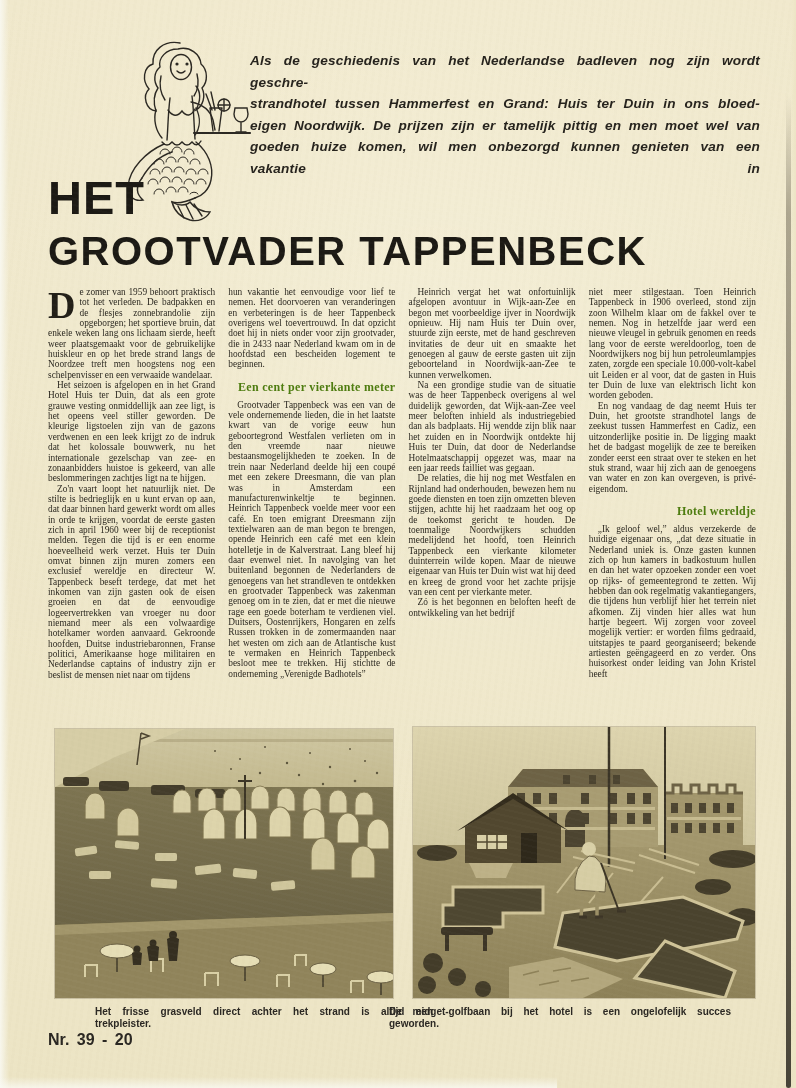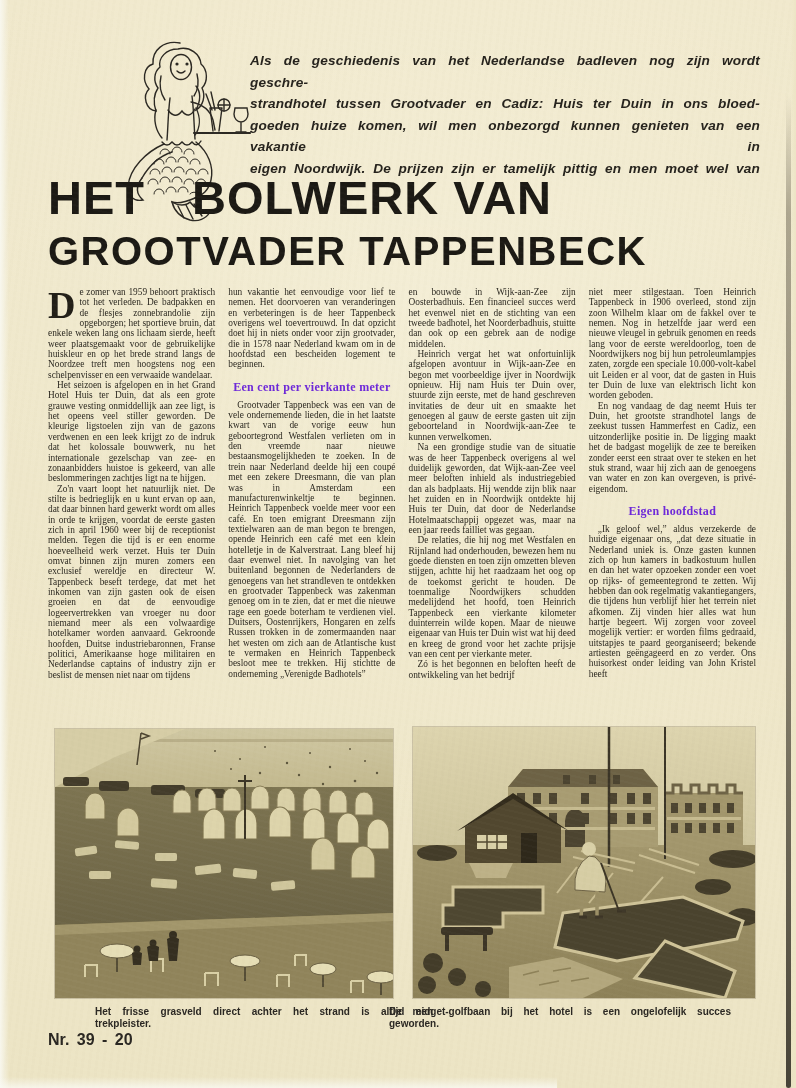--- a/index.html
+++ b/index.html
@@ -60,21 +60,21 @@
   }
   .col{flex:1 1 0;min-width:0;font-size:9.35px;line-height:10.35px;text-align:justify;}
   .col p{margin:0;text-indent:9px;}
   .col p.cont,.col p.first{text-indent:0;}
   .dropcap{
     float:left;font-weight:bold;font-size:38px;line-height:33px;
     padding:2px 4px 0 0;color:#211e17;
   }
   .subhead{
     font-weight:bold;font-size:12px;line-height:13px;letter-spacing:.3px;
-    margin:11px 0 6px;text-align:center;color:#6d28d9;
+    margin:11px 0 6px;text-align:right;color:#4d7c0f;
   }
 
   
   .photo{position:absolute;box-shadow:0 0 0 1px rgba(90,80,55,.25);}
   .photo-left{left:55px;top:729px;width:338px;height:269px;}
   .photo-right{left:413px;top:727px;width:342px;height:271px;}
   .photo svg{display:block;width:100%;height:100%;}
 
   .caption{
     position:absolute;font-family:"Liberation Sans",sans-serif;font-weight:bold;
@@ -136,56 +136,54 @@
       <path d="M56,158 a5,5 0 0 1 10,0 M68,156 a5,5 0 0 1 10,0 M80,156 a5,5 0 0 1 10,0 M92,158 a5,5 0 0 1 8,0"></path>
     </g>
 
     <path d="M74,166 C76,174 82,181 92,184 C100,186 108,183 112,176 C104,176 96,172 92,166 C88,170 80,170 74,166 z"></path>
     <path d="M80,170 L86,182 M88,169 L95,183 M96,168 L104,180"></path>
   </svg>
 </div>
 
 <div class="intro">
   <div class="iline">Als de geschiedenis van het Nederlandse badleven nog zijn wordt geschre-</div>
-  <div class="iline">strandhotel tussen Grootvader en Cadiz: Huis ter Duin in ons bloed-</div>
+  <div class="iline">strandhotel tussen Hammerfest en Grand: Huis ter Duin in ons bloed-</div>
+  <div class="iline">eigen Noordwijk. De prijzen zijn er tamelijk pittig en men moet wel van</div>
   <div class="iline">goeden huize komen, wil men onbezorgd kunnen genieten van een vakantie in</div>
-  <div class="iline">eigen Noordwijk. De prijzen zijn er tamelijk pittig en men moet wel van</div>
 </div>
 
 <div class="headline">
   <div class="hl-row1">
     <span>HET</span>
     <span class="hl-sp"></span>
-    <span>BOLWERK VAN</span>
   </div>
   <div class="hl-row2">GROOTVADER TAPPENBECK</div>
 </div>
 
 <div class="article">
   <div class="col">
     <p class="first"><span class="dropcap">D</span><span>e zomer van 1959 behoort praktisch tot het verleden. De badpakken en de flesjes zonnebrandolie zijn opgeborgen; het sportieve bruin, dat enkele weken lang ons lichaam sierde, heeft weer plaatsgemaakt voor de gebruikelijke huiskleur en op het brede strand langs de Noordzee treft men hoogstens nog een schelpenvisser en een verwaaide wandelaar.</span></p>
     <p>Het seizoen is afgelopen en in het Grand Hotel Huis ter Duin, dat als een grote grauwe vesting onmiddellijk aan zee ligt, is het opeens veel stiller geworden. De kleurige ligstoelen zijn van de gazons verdwenen en een leek krijgt zo de indruk dat het kolossale bouwwerk, nu het internationale gezelschap van zee- en zonaanbidders huistoe is gekeerd, van alle beslommeringen zachtjes ligt na te hijgen.</p>
     <p>Zo'n vaart loopt het natuurlijk niet. De stilte is bedrieglijk en u kunt ervan op aan, dat daar binnen hard gewerkt wordt om alles in orde te krijgen, voordat de eerste gasten zich in april 1960 weer bij de receptionist melden. Tegen die tijd is er een enorme hoeveelheid werk verzet. Huis ter Duin omvat binnen zijn muren zomers een exclusief wereldje en directeur W. Tappenbeck beseft terdege, dat met het inkomen van zijn gasten ook de eisen groeien en dat de eenvoudige logeervertrekken van vroeger nu door niemand meer als een volwaardige hotelkamer worden aanvaard. Gekroonde hoofden, Duitse industriebaronnen, Franse politici, Amerikaanse hoge militairen en Nederlandse captains of industry zijn er beslist de mensen niet naar om tijdens</p>
   </div>
   <div class="col">
-    <p class="cont">hun vakantie het eenvoudige voor lief te nemen. Het doorvoeren van veranderingen en verbeteringen is de heer Tappenbeck overigens wel toevertrouwd. In dat opzicht doet hij in niets onder voor zijn grootvader, die in 1578 naar Nederland kwam om in de hoofdstad een bescheiden logement te beginnen.</p>
+    <p class="cont">hun vakantie het eenvoudige voor lief te nemen. Het doorvoeren van veranderingen en verbeteringen is de heer Tappenbeck overigens wel toevertrouwd. In dat opzicht doet hij in niets onder voor zijn grootvader, die in 2433 naar Nederland kwam om in de hoofdstad een bescheiden logement te beginnen.</p>
     <div class="subhead">Een cent per vierkante meter</div>
     <p>Grootvader Tappenbeck was een van de vele ondernemende lieden, die in het laatste kwart van de vorige eeuw hun geboortegrond Westfalen verlieten om in den vreemde naar nieuwe bestaansmogelijkheden te zoeken. In de trein naar Nederland deelde hij een coupé met een zekere Dreesmann, die van plan was in Amsterdam een manufacturenwinkeltje te beginnen. Heinrich Tappenbeck voelde meer voor een café. En toen emigrant Dreesmann zijn textielwaren aan de man begon te brengen, opende Heinrich een café met een klein hotelletje in de Kalverstraat. Lang bleef hij daar evenwel niet. In navolging van het buitenland begonnen de Nederlanders de genoegens van het strandleven te ontdekken en grootvader Tappenbeck was zakenman genoeg om in te zien, dat er met die nieuwe rage een goede boterham te verdienen viel. Duitsers, Oostenrijkers, Hongaren en zelfs Russen trokken in de zomermaanden naar het westen om zich aan de Atlantische kust te vermaken en Heinrich Tappenbeck besloot mee te trekken. Hij stichtte de onderneming „Verenigde Badhotels”</p>
   </div>
   <div class="col">
-    <p class="cont">en bouwde in Wijk-aan-Zee zijn Oosterbadhuis. Een financieel succes werd het evenwel niet en de stichting van een tweede badhotel, het Noorderbadhuis, stuitte dan ook op een gebrek aan de nodige middelen.</p>
     <p>Heinrich vergat het wat onfortuinlijk afgelopen avontuur in Wijk-aan-Zee en begon met voorbeeldige ijver in Noordwijk opnieuw. Hij nam Huis ter Duin over, stuurde zijn eerste, met de hand geschreven invitaties de deur uit en smaakte het genoegen al gauw de eerste gasten uit zijn geboorteland in Noordwijk-aan-Zee te kunnen verwelkomen.</p>
     <p>Na een grondige studie van de situatie was de heer Tappenbeck overigens al wel duidelijk geworden, dat Wijk-aan-Zee veel meer beloften inhield als industriegebied dan als badplaats. Hij wendde zijn blik naar het zuiden en in Noordwijk ontdekte hij Huis ter Duin, dat door de Nederlandse Hotelmaatschappij opgezet was, maar na een jaar reeds failliet was gegaan.</p>
     <p>De relaties, die hij nog met Westfalen en Rijnland had onderhouden, bewezen hem nu goede diensten en toen zijn omzetten bleven stijgen, achtte hij het raadzaam het oog op de toekomst gericht te houden. De toenmalige Noordwijkers schudden medelijdend het hoofd, toen Heinrich Tappenbeck een vierkante kilometer duinterrein wilde kopen. Maar de nieuwe eigenaar van Huis ter Duin wist wat hij deed en kreeg de grond voor het zachte prijsje van een cent per vierkante meter.</p>
     <p>Zó is het begonnen en beloften heeft de ontwikkeling van het bedrijf</p>
   </div>
   <div class="col">
     <p class="cont">niet meer stilgestaan. Toen Heinrich Tappenbeck in 1906 overleed, stond zijn zoon Wilhelm klaar om de fakkel over te nemen. Nog in hetzelfde jaar werd een nieuwe vleugel in gebruik genomen en reeds lang voor de eerste wereldoorlog, toen de Noordwijkers nog bij hun petroleumlampjes zaten, zorgde een speciale 10.000-volt-kabel uit Leiden er al voor, dat de gasten in Huis ter Duin de luxe van elektrisch licht kon worden geboden.</p>
     <p>En nog vandaag de dag neemt Huis ter Duin, het grootste strandhotel langs de zeekust tussen Hammerfest en Cadiz, een uitzonderlijke positie in. De ligging maakt het de badgast mogelijk de zee te bereiken zonder eerst een straat over te steken en het stuk strand, waar hij zich aan de genoegens van water en zon kan overgeven, is privé-eigendom.</p>
-    <div class="subhead">Eigen hoofdstad</div>
+    <div class="subhead">Hotel wereldje</div>
     <p>„Ik geloof wel,” aldus verzekerde de huidige eigenaar ons, „dat deze situatie in Nederland uniek is. Onze gasten kunnen zich op hun kamers in badkostuum hullen en dan het water opzoeken zonder een voet op rijks- of gemeentegrond te zetten. Wij hebben dan ook regelmatig vakantiegangers, die tijdens hun verblijf hier het terrein niet afkomen. Zij vinden hier alles wat hun hartje begeert. Wij zorgen voor zoveel mogelijk vertier: er worden films gedraaid, uitstapjes te paard georganiseerd; bekende artiesten geëngageerd en zo verder. Ons huisorkest onder leiding van John Kristel heeft</p>
   </div>
 </div>
 
 <div class="photo photo-left">
   <svg viewBox="0 0 338 269" preserveAspectRatio="none">
     <defs>
       <linearGradient id="seaL" x1="0" y1="0" x2="0" y2="1">
         <stop offset="0" stop-color="#cfc7a2"></stop>
           <stop offset="1" stop-color="#c2b88d"></stop>

